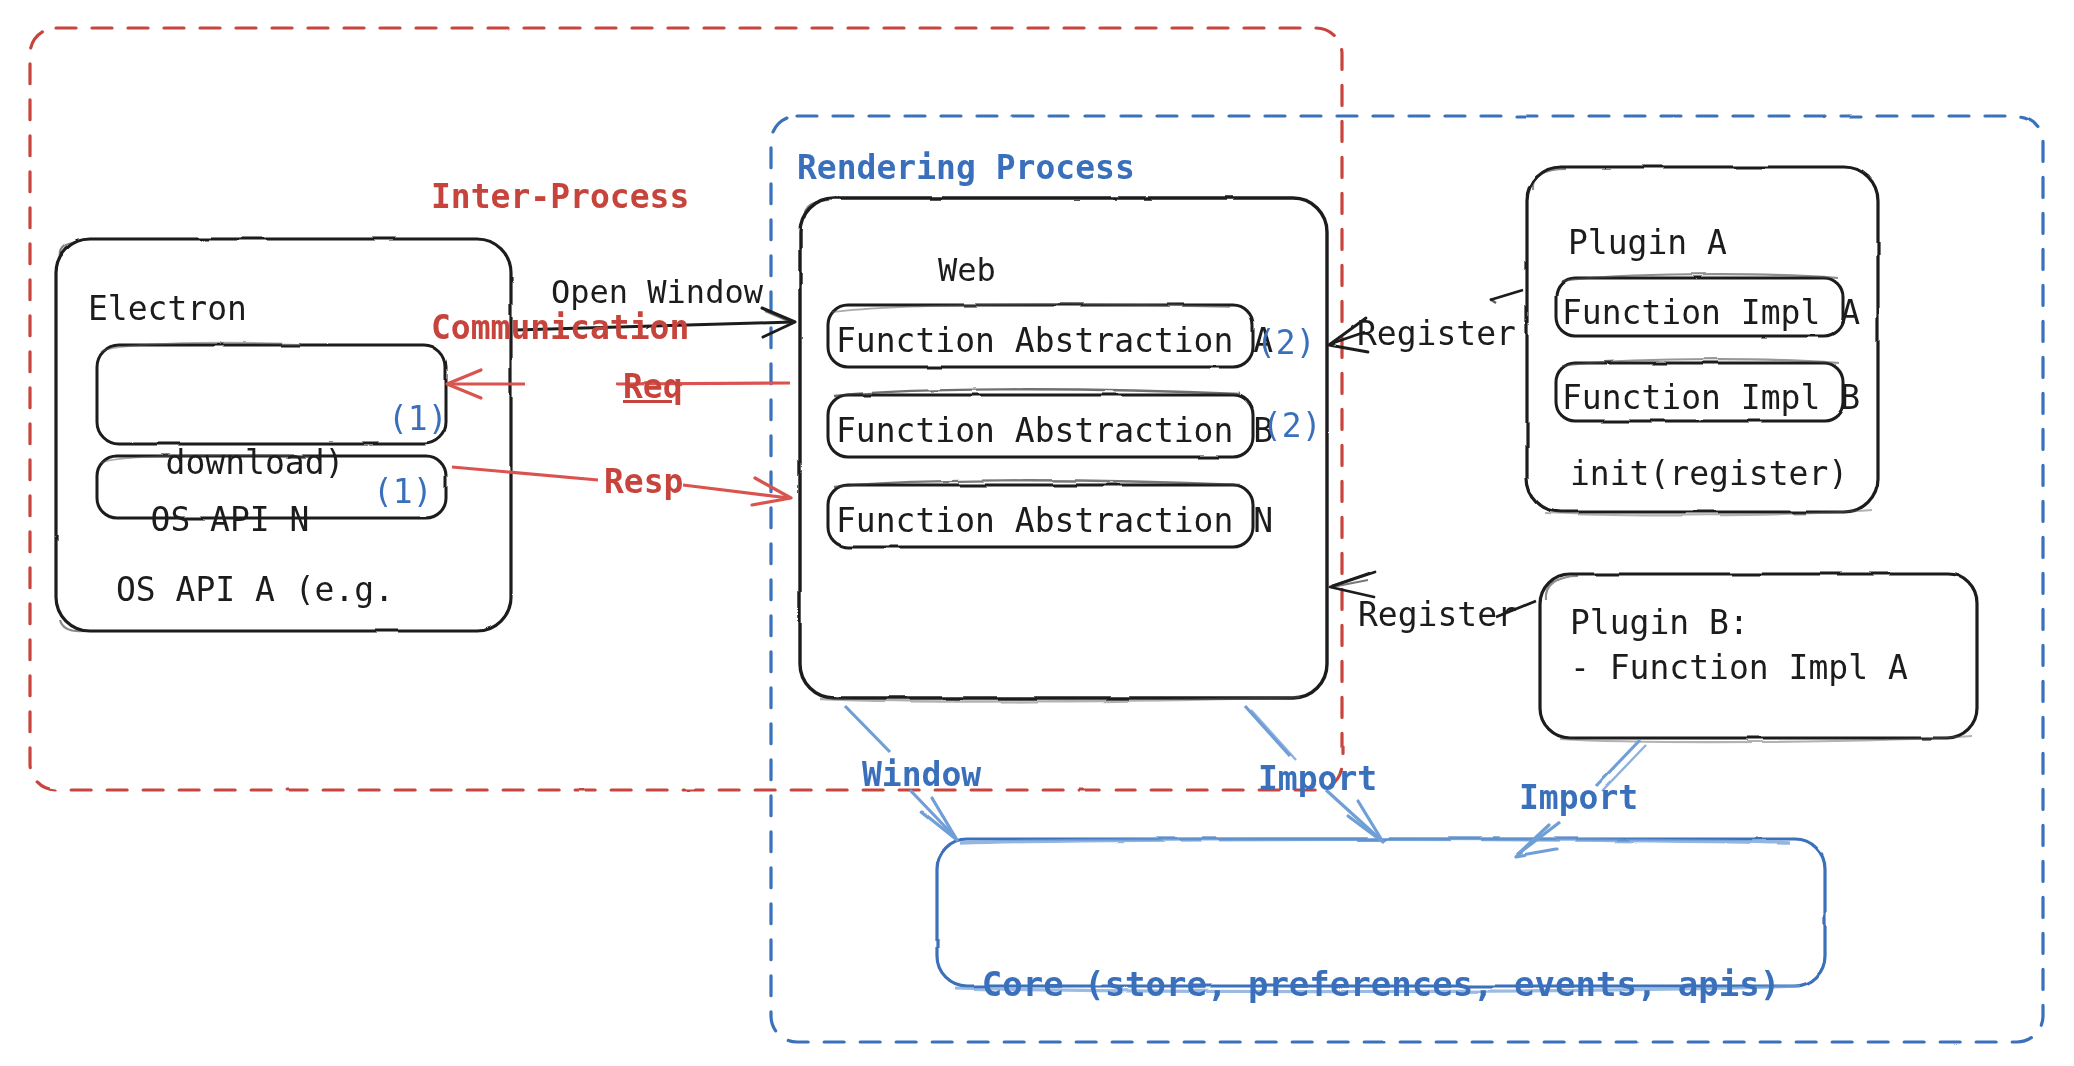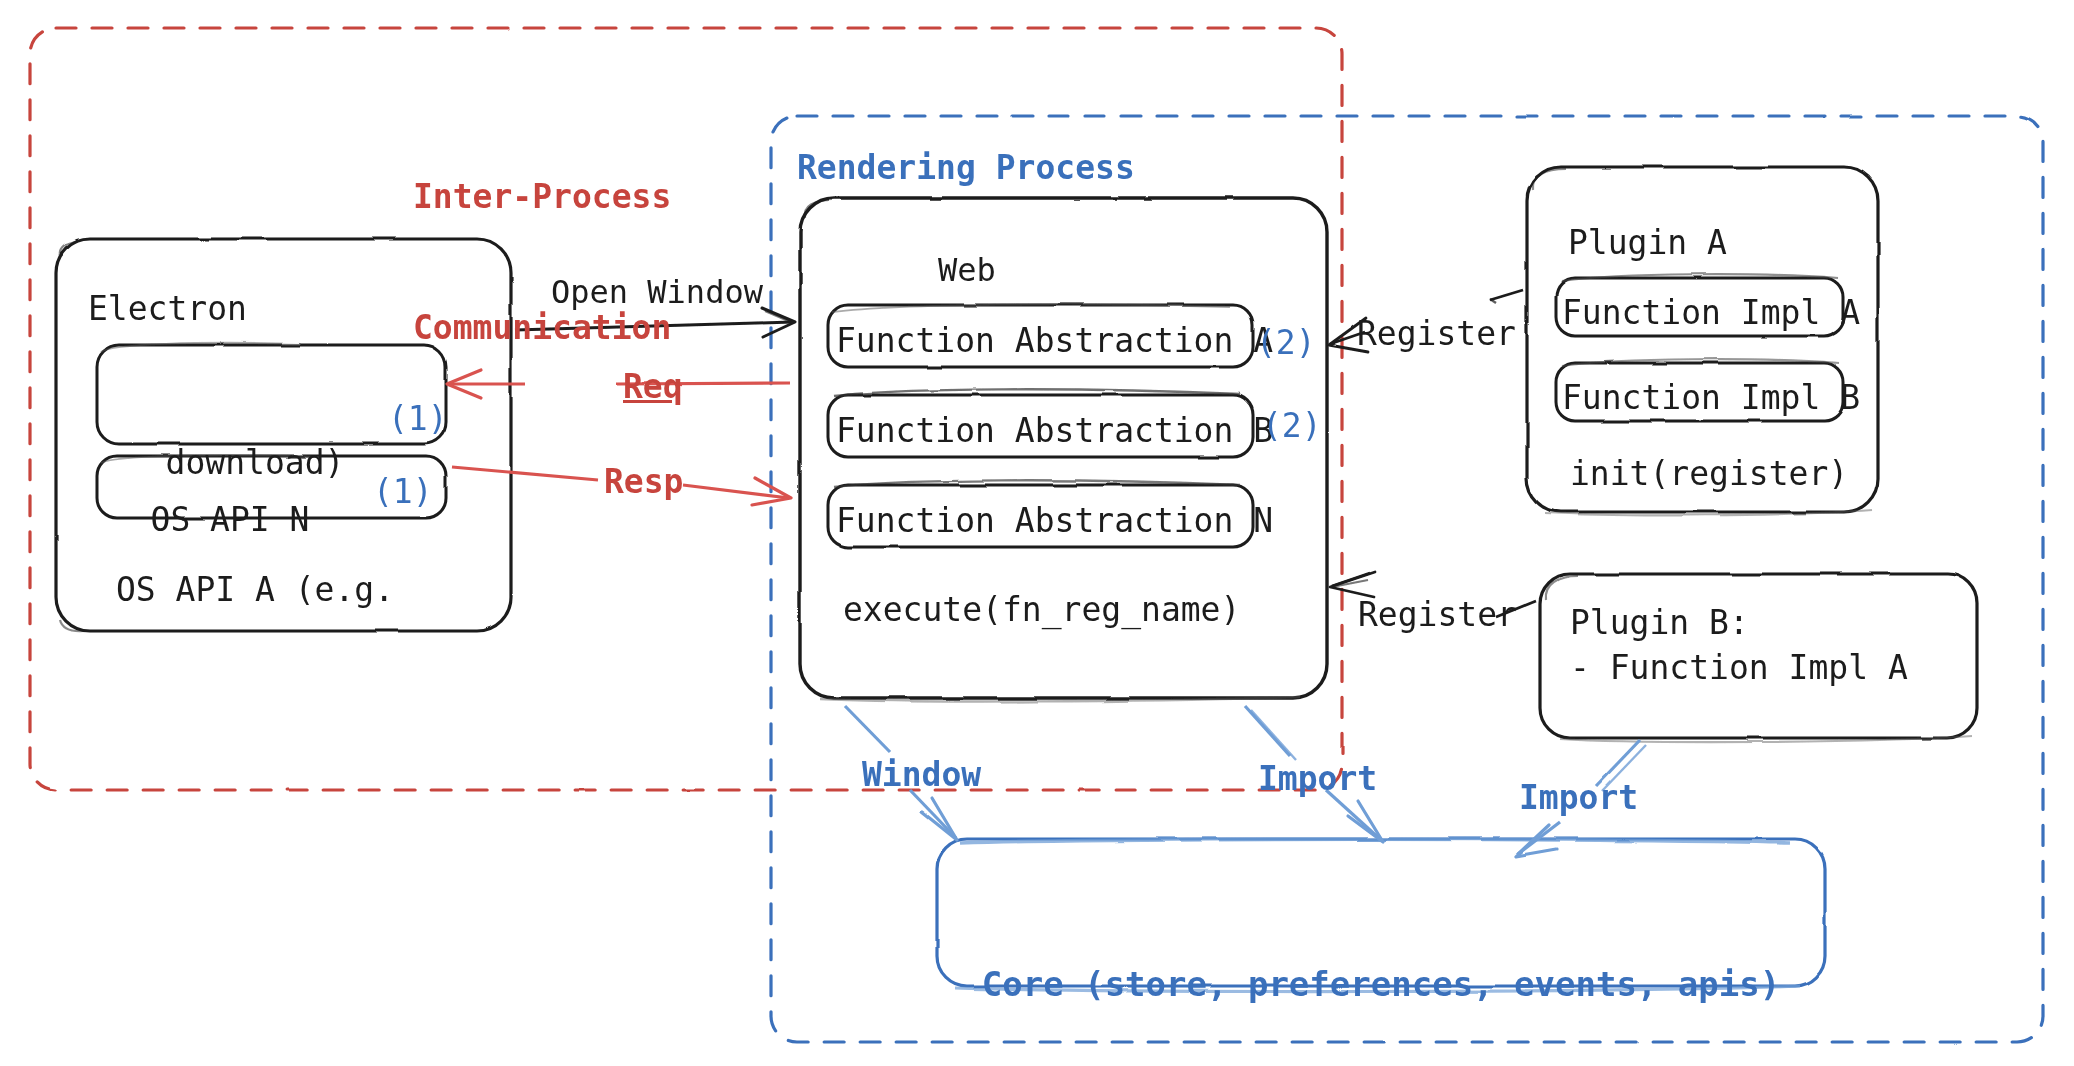--- a/index.html
+++ b/index.html
@@ -182,21 +182,21 @@
     </g>
 
     <g filter="url(#rough2)">
       <path d="M1640 740 L1596 786" fill="none" stroke="#6f9ed6" stroke-width="3.2"></path>
       <path d="M1646 745 L1602 791" fill="none" stroke="#6f9ed6" stroke-width="2.4" opacity="0.8"></path>
       <path d="M1560 822 L1518 854" fill="none" stroke="#6f9ed6" stroke-width="3.2"></path>
       <path d="M1549 825 L1516 856 L1556 849" fill="none" stroke="#6f9ed6" stroke-width="3.2" stroke-linecap="round" stroke-linejoin="round"></path>
     </g>
   </svg>
 
-  <div class="lbl red f33 bold" style="left:413px; top:88px; width:300px; line-height:1.32;">
+  <div class="lbl red f33 bold" style="left:431px; top:88px; width:300px; line-height:1.32;">
     <div>Inter-Process</div>
     <div>Communication</div>
   </div>
 
   <div class="lbl blue f33 bold" style="left:797px; top:147px;">Rendering Process</div>
 
   <div class="lbl ink f33" style="left:88px; top:288px;text-align:right;">Electron</div>
 
   <div class="lbl ink f33 center" style="left:105px; top:358px; width:300px;">
     <div>download)</div>
@@ -214,21 +214,20 @@
   <div class="lbl ink f32" style="left:938px; top:250px;">Web</div>
 
   <div class="lbl ink f33 center" style="left:836px; top:320px; width:410px;">Function Abstraction A</div>
   <div class="lbl blue f33" style="left:1256px; top:322px;">(2)</div>
 
   <div class="lbl ink f33 center" style="left:836px; top:410px; width:410px;">Function Abstraction B</div>
   <div class="lbl blue f33" style="left:1262px; top:405px;">(2)</div>
 
   <div class="lbl ink f33 center" style="left:836px; top:500px; width:410px;">Function Abstraction N</div>
 
-  <div class="lbl ink f33" style="left:843px; top:589px;">execute(fn_reg_name)</div>
 
   <div class="lbl ink f33" style="left:1357px; top:313px;">Register</div>
   <div class="lbl ink f33" style="left:1358px; top:594px;">Register</div>
 
   <div class="lbl ink f33" style="left:1568px; top:222px;">Plugin A</div>
   <div class="lbl ink f33 center" style="left:1562px; top:292px; width:275px;">Function Impl A</div>
   <div class="lbl ink f33 center" style="left:1562px; top:377px; width:275px;">Function Impl B</div>
   <div class="lbl ink f33" style="left:1570px; top:453px;">init(register)</div>
 
   <div class="lbl ink f33" style="left:1570px; top:602px;">Plugin B:</div>

